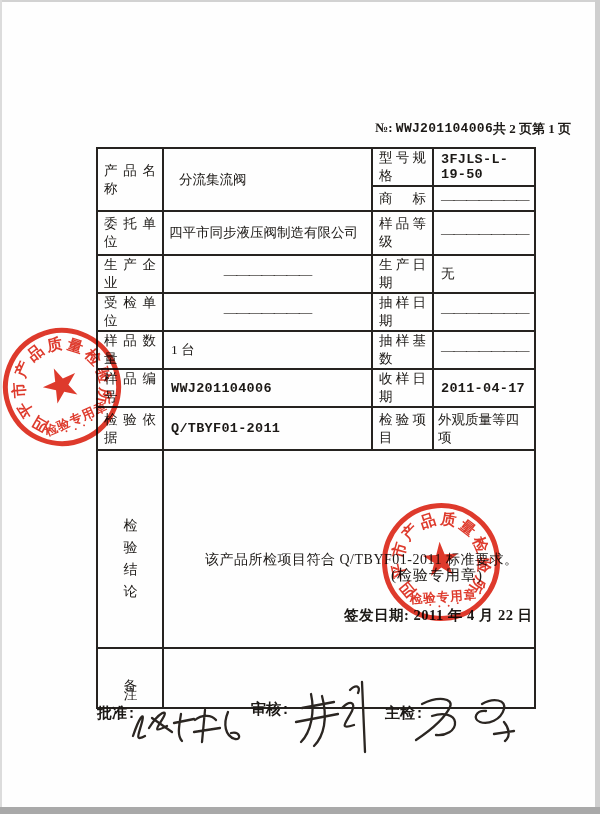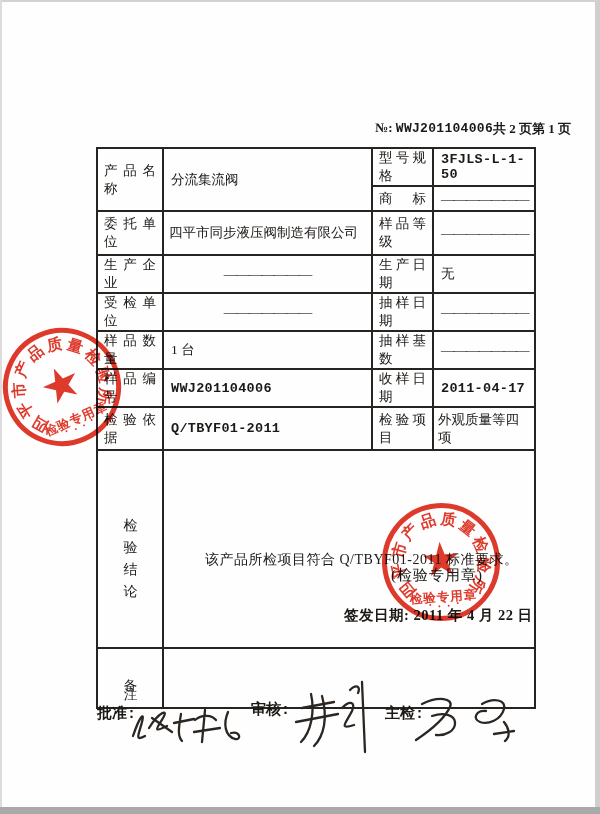--- a/index.html
+++ b/index.html
@@ -15,21 +15,21 @@
   .title{position:absolute;left:0;top:76px;width:100%;text-align:center;
          font-family:"Liberation Sans",sans-serif;font-weight:700;font-size:18px;letter-spacing:1px;}
   .no-line{position:absolute;left:98px;top:120px;width:437px;display:flex;justify-content:flex-end;
            font-size:13px;font-weight:600;margin-left:36px;}
   .mono{font-family:"Liberation Mono",monospace;font-weight:700;font-size:13px;letter-spacing:.3px;}
 
   table.report{position:absolute;left:96px;top:147px;width:438px;border-collapse:collapse;table-layout:fixed;}
   table.report td{border:2px solid #262320;font-size:13.5px;vertical-align:middle;overflow:hidden;}
   td.lab{text-align:justify;text-align-last:justify;padding:0 6px;}
   td.val{padding:0 7px;}
-  td.val2{font-size:14px;padding:0 7px;}
+  td.val2{font-size:14px;padding:0 15px;}
   td.cen{text-align:center;padding:0 4px;}
   .dash{letter-spacing:-1px;white-space:nowrap;}
   td.vcell{text-align:center;vertical-align:middle;}
   .vtext{display:inline-block;writing-mode:vertical-lr;text-orientation:upright;font-size:14px;}
   .vtext.big{letter-spacing:22px;margin-top:8px;}
   .vtext.small{letter-spacing:8px;font-size:13.5px;}
   td.concl{vertical-align:top;}
   .concl-text{margin:22px 12px 0 40px;font-size:14px;letter-spacing:.5px;}
 
   .stamp-caption{position:absolute;left:391px;top:566px;font-size:15px;letter-spacing:1px;z-index:4;}
@@ -76,21 +76,21 @@
         <col style="width:66px">
         <col style="width:209px">
         <col style="width:61px">
         <col style="width:102px">
       </colgroup>
     <tbody>
         <tr style="height:26px">
       <td class="lab" rowspan="2">产品名称</td>
       <td class="val2" rowspan="2">分流集流阀</td>
       <td class="lab">型号规格</td>
-      <td class="val mono">3FJLS-L-1-50</td>
+      <td class="val mono">3FJLS-L-19-50</td>
     </tr>
     <tr style="height:25px">
       <td class="lab">商标</td>
       <td class="val dash">———————</td>
     </tr>
     <tr style="height:40px">
       <td class="lab">委托单位</td>
       <td class="val2" style="padding:12px 5px">四平市同步液压阀制造有限公司</td>
       <td class="lab">样品等级</td>
       <td class="val dash">———————</td>

